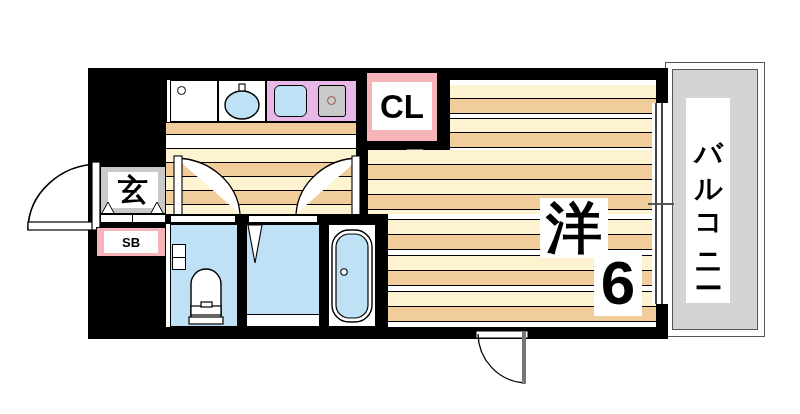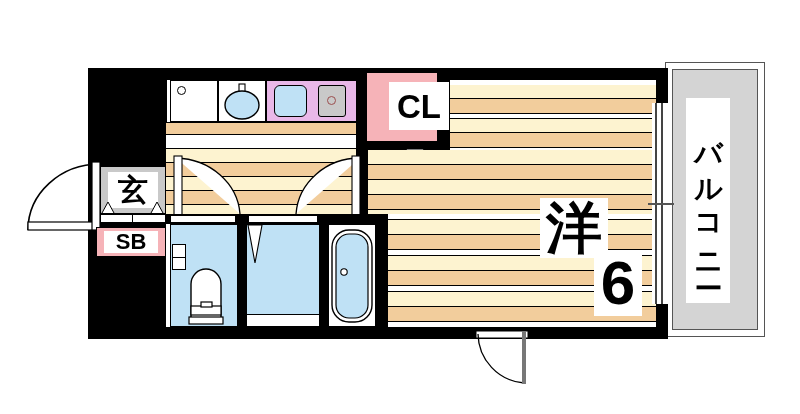--- a/index.html
+++ b/index.html
@@ -63,21 +63,21 @@
 
   <div class="abs" style="left:24px;top:160px;width:78px;height:72px;">
     <svg width="78" height="72" viewBox="0 0 78 72">
       <path d="M76 4 A72 66 0 0 0 4 70" fill="none" stroke="#000" stroke-width="1.6"></path>
       <rect x="4" y="62" width="72" height="8" fill="#fff" stroke="#000" stroke-width="1.2"></rect>
       <rect x="68" y="2" width="8" height="68" fill="#fff" stroke="#000" stroke-width="1.2"></rect>
     </svg>
   </div>
 
   <div class="abs" style="left:96px;top:227px;width:70px;height:30px;background:#f6b3b8;border:1px solid #000;"></div>
-  <div class="abs lbl" style="left:104px;top:231px;width:54px;height:22px;font-size:22px;">SB</div>
+  <div class="abs lbl" style="left:104px;top:231px;width:54px;height:22px;font-size:13px;">SB</div>
 
   <div class="abs" style="left:166px;top:80px;width:196px;height:134px;background:#fff;border-left:1px solid #000;"></div>
 
   <div class="abs" style="left:166px;top:122px;width:196px;height:13px;background:#f2cd9c;border-top:1px solid #000;border-bottom:1px solid #000;"></div>
   <div class="abs" style="left:166px;top:135px;width:196px;height:14px;background:#ffffff;border-bottom:1px solid #000;"></div>
 
   <div class="abs" style="left:166px;top:149px;width:196px;height:65px;
               background:repeating-linear-gradient(to bottom,
                 #fdf3d0 0px,#fdf3d0 13px,#000 13px,#000 14px,
                 #f2cd9c 14px,#f2cd9c 27px,#000 27px,#000 28px);"></div>
@@ -109,21 +109,21 @@
   </div>
   <div class="abs" style="left:294px;top:156px;width:68px;height:62px;">
     <svg width="68" height="62" viewBox="0 0 68 62">
       <path d="M66 2 A64 60 0 0 0 2 58" fill="#fff" stroke="#000" stroke-width="1.3"></path>
       <rect x="58" y="0" width="8" height="60" fill="#fff" stroke="#000" stroke-width="1.1"></rect>
     </svg>
   </div>
 
   <div class="abs wall" style="left:362px;top:68px;width:88px;height:82px;"></div>
   <div class="abs" style="left:366px;top:72px;width:72px;height:70px;background:#f6b3b8;border:1px solid #000;"></div>
-  <div class="abs lbl" style="left:389px;top:82px;width:60px;height:48px;font-size:33px;">CL</div>
+  <div class="abs lbl" style="left:372px;top:82px;width:60px;height:48px;font-size:33px;">CL</div>
 
   <div class="abs" style="left:404px;top:148px;width:22px;height:44px;">
     <svg width="22" height="44" viewBox="0 0 22 44">
       <path d="M2 1 L20 1 L11 42 Z" fill="#fff" stroke="#000" stroke-width="1.2"></path>
     </svg>
   </div>
 
   <div class="abs" style="left:450px;top:80px;width:206px;height:70px;
               background:repeating-linear-gradient(to bottom,
                 #ffffff 0px,#ffffff 4px,#000 4px,#000 5px,

